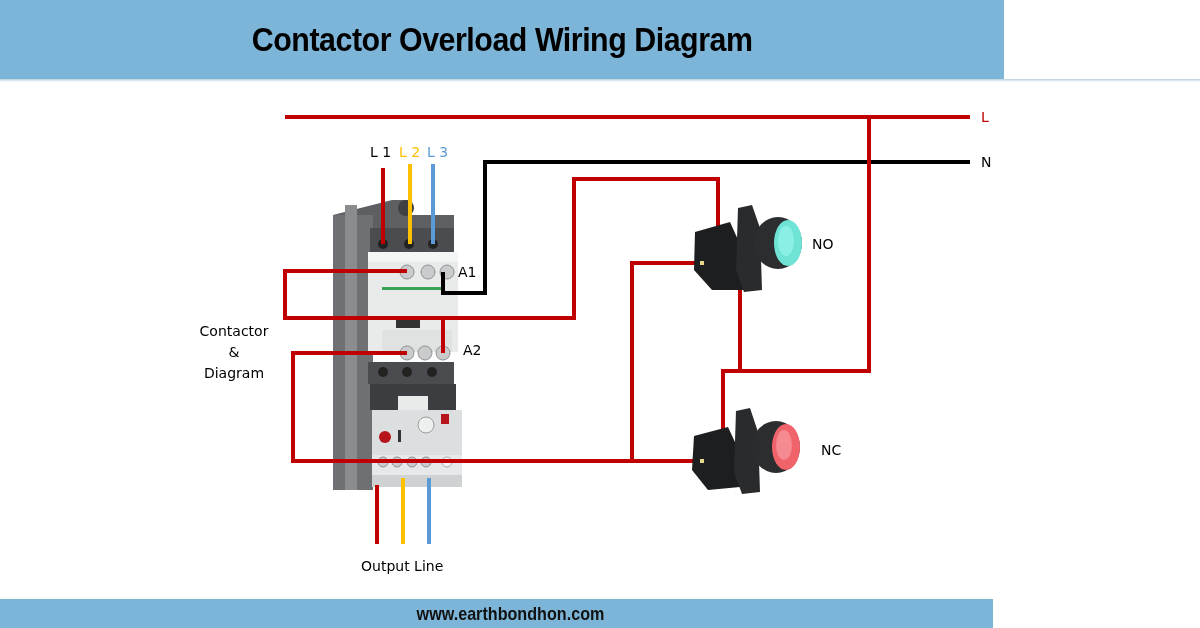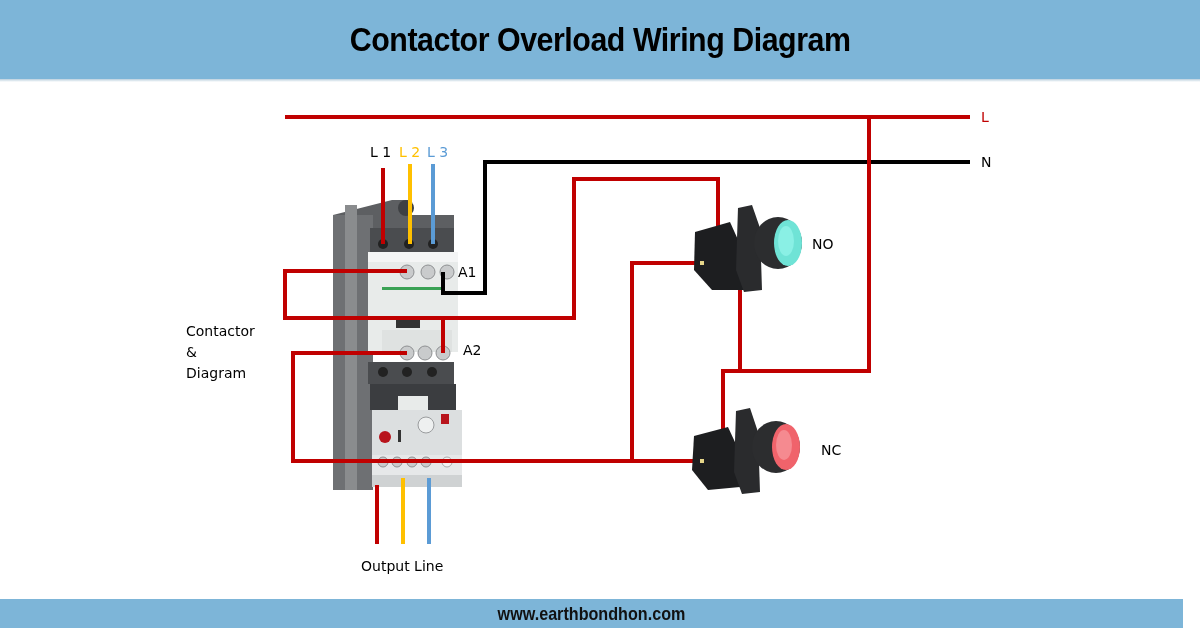--- a/index.html
+++ b/index.html
@@ -1,24 +1,24 @@
 <!DOCTYPE html>
 <html><head>
   <meta charset="utf-8">
   <style>
     html, body { margin: 0; padding: 0; }
     body { width: 1200px; height: 628px; background: #ffffff; position: relative; overflow: hidden; font-family: "Liberation Sans", sans-serif; }
-    .header { position: absolute; left: 0; top: 0; width: 1200px; height: 79px; background: #7db5d8; display: flex; align-items: center; justify-content: center; }
+    .header { position: absolute; left: 0; top: 0; width: 1004px; height: 79px; background: #7db5d8; display: flex; align-items: center; justify-content: center; }
     .header h1 { margin: 0; font-family: "Liberation Sans", sans-serif; font-weight: bold; font-size: 33px; color: #000; letter-spacing: -0.5px; transform: scaleX(0.92); }
     .header-shadow { position: absolute; left: 0; top: 79px; width: 1200px; height: 3px; background: linear-gradient(#b9cfdd, #ffffff); }
-    .footer { position: absolute; left: 0; top: 599px; width: 1183px; height: 29px; background: #7db5d8; display: flex; align-items: center; justify-content: center; }
+    .footer { position: absolute; left: 0; top: 599px; width: 965px; height: 29px; background: #7db5d8; display: flex; align-items: center; justify-content: center; padding-left: 28px; }
     .footer span { font-family: "Liberation Sans", sans-serif; font-weight: bold; font-size: 19px; color: #111; transform: scaleX(0.85); display: inline-block; }
     svg.diagram { position: absolute; left: 0; top: 0; }
     .lbl { font-family: "DejaVu Sans", sans-serif; font-size: 14px; fill: #000; }
-    .side-label { position: absolute; left: 186px; top: 321px; width: 96px; text-align: left; font-family: "DejaVu Sans", sans-serif; font-size: 14px; line-height: 21px; color: #000; }
+    .side-label { position: absolute; left: 186px; top: 321px; width: 96px; text-align: center; font-family: "DejaVu Sans", sans-serif; font-size: 14px; line-height: 21px; color: #000; }
   </style>
 </head>
 <body>
 
 <div class="header">
   <h1>Contactor Overload Wiring Diagram</h1>
 </div>
 <div class="header-shadow"></div>
 
 <svg class="diagram" width="1200" height="628" viewBox="0 0 1200 628">

